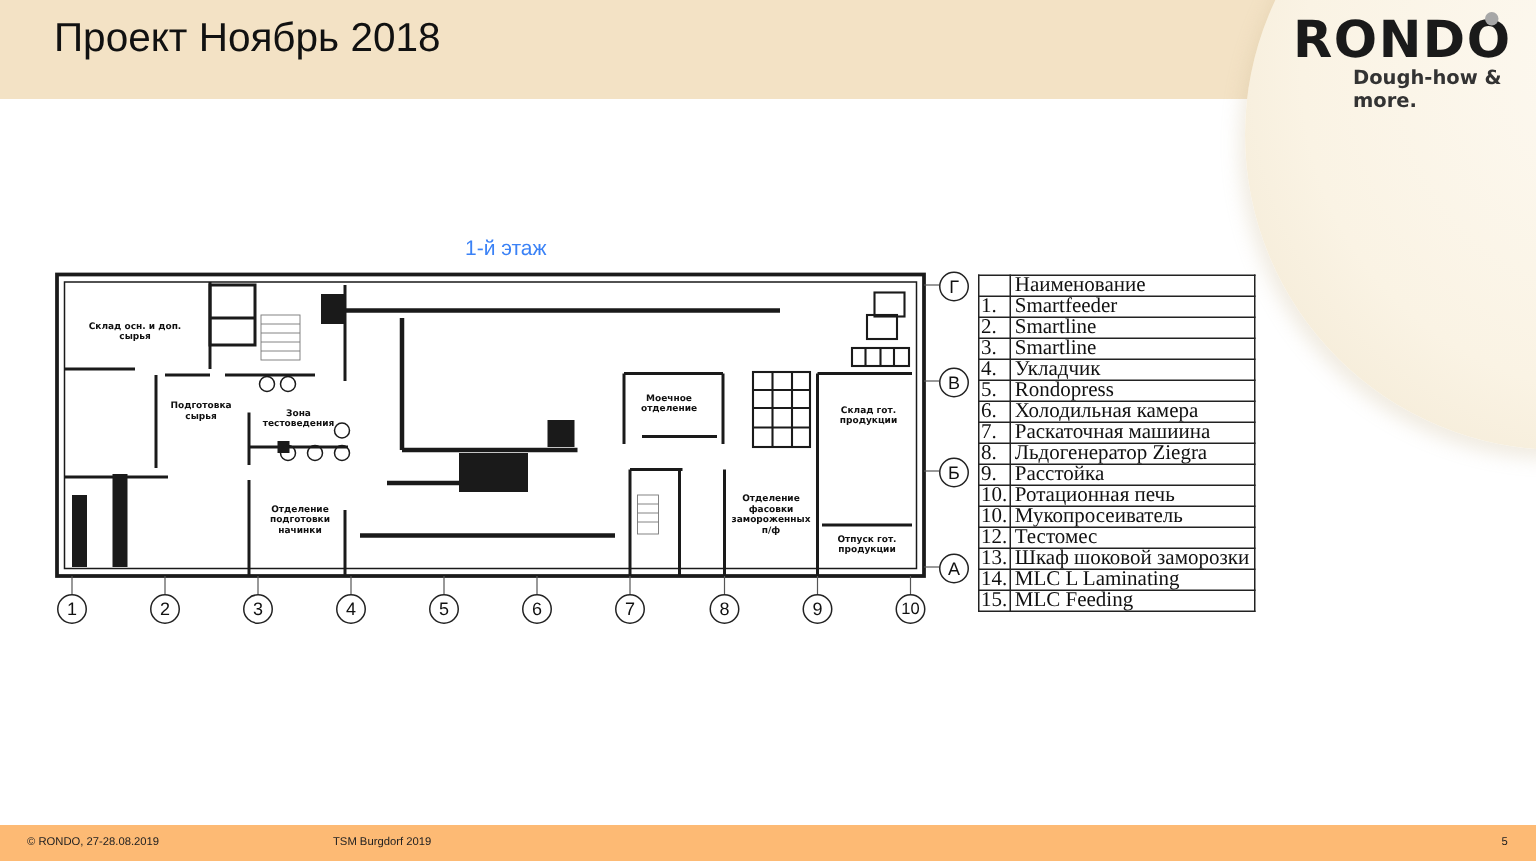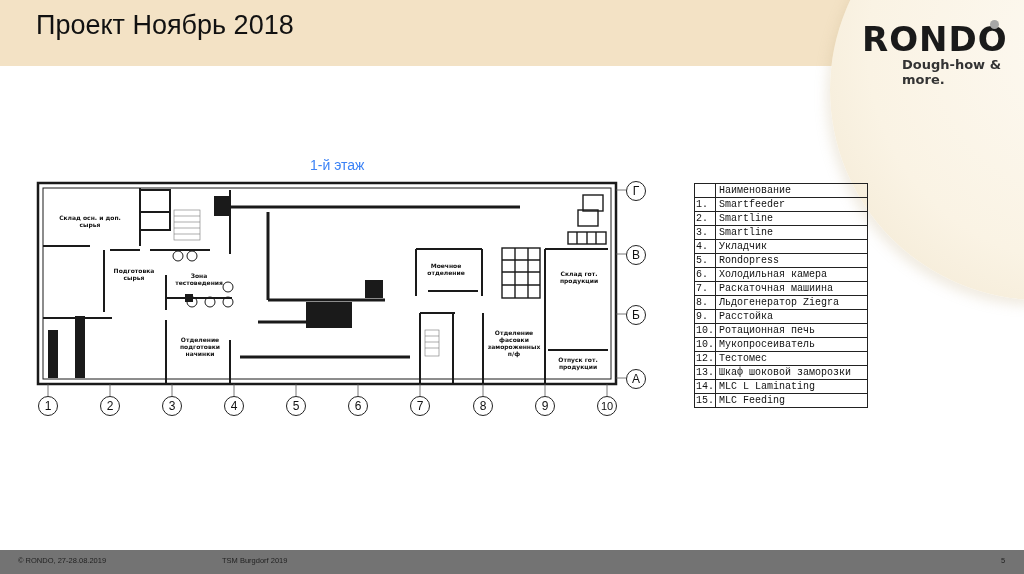--- a/index.html
+++ b/index.html
@@ -1,30 +1,30 @@
 <!DOCTYPE html>
 <html><head>
 <meta charset="utf-8">
 <style>
   html,body{margin:0;padding:0;}
   body{width:1024px;height:574px;position:relative;overflow:hidden;background:#ffffff;font-family:"Liberation Sans",sans-serif;}
   .header{position:absolute;left:0;top:0;width:940px;height:66px;background:#f3e2c5;}
   .title{position:absolute;left:36px;top:10px;font-size:27px;color:#111;font-family:"Liberation Sans",sans-serif;}
   .disc{position:absolute;left:830px;top:-120px;width:420px;height:420px;border-radius:50%;background:radial-gradient(circle at 60% 40%,#fdf9f1 0%,#faf3e4 60%,#f1e6cf 100%);box-shadow:-4px 6px 12px rgba(200,180,140,0.25);}
-  .logo{position:absolute;left:862px;top:20px;}
+  .logo{position:absolute;left:862px;top:8px;}
   .logo-word{font-family:"DejaVu Sans",sans-serif;font-weight:bold;font-size:34px;letter-spacing:1px;color:#1a1a1a;line-height:38px;}
   .logo-dot{position:absolute;left:128px;top:0px;width:9px;height:9px;border-radius:50%;background:#a7a7a7;}
   .logo-tag{font-family:"DejaVu Sans",sans-serif;font-weight:bold;font-size:13px;color:#333;margin-left:40px;margin-top:-1px;}
-  .footer{position:absolute;left:0;top:550px;width:1024px;height:24px;background:#737373;}
+  .footer{position:absolute;left:0;top:550px;width:1024px;height:24px;background:#fdba74;}
   .foot-l{position:absolute;left:18px;top:6px;font-size:7.5px;color:#222;}
   .foot-m{position:absolute;left:222px;top:6px;font-size:7.5px;color:#222;}
   .foot-r{position:absolute;left:1001px;top:6px;font-size:7.5px;color:#222;}
   .plan-title{position:absolute;left:310px;top:157px;font-size:14px;color:#3b82f6;}
   svg.plan{position:absolute;left:0;top:0;}
-  .legend{position:absolute;left:694px;top:183px;border-collapse:collapse;font-family:Liberation Mono, monospace;font-size:10px;color:#111;}
+  .legend{position:absolute;left:652px;top:183px;border-collapse:collapse;font-family:Liberation Serif, serif;font-size:14px;color:#111;}
   .legend td{border:1.3px solid #222;height:13px;padding:0 3px;line-height:13px;white-space:nowrap;}
   .legend td.num{width:11px;padding:0 1px;}
   .legend td.name{width:145px;}
   .axis-label{position:absolute;width:18px;height:18px;border:1.2px solid #222;border-radius:50%;text-align:center;font-size:12px;line-height:18px;color:#111;background:#fff;}
   .room{position:absolute;font-size:6px;font-weight:bold;color:#111;text-align:center;line-height:7px;font-family:"DejaVu Sans",sans-serif;}
 </style>
 </head>
 <body>
 
 <div class="header">

